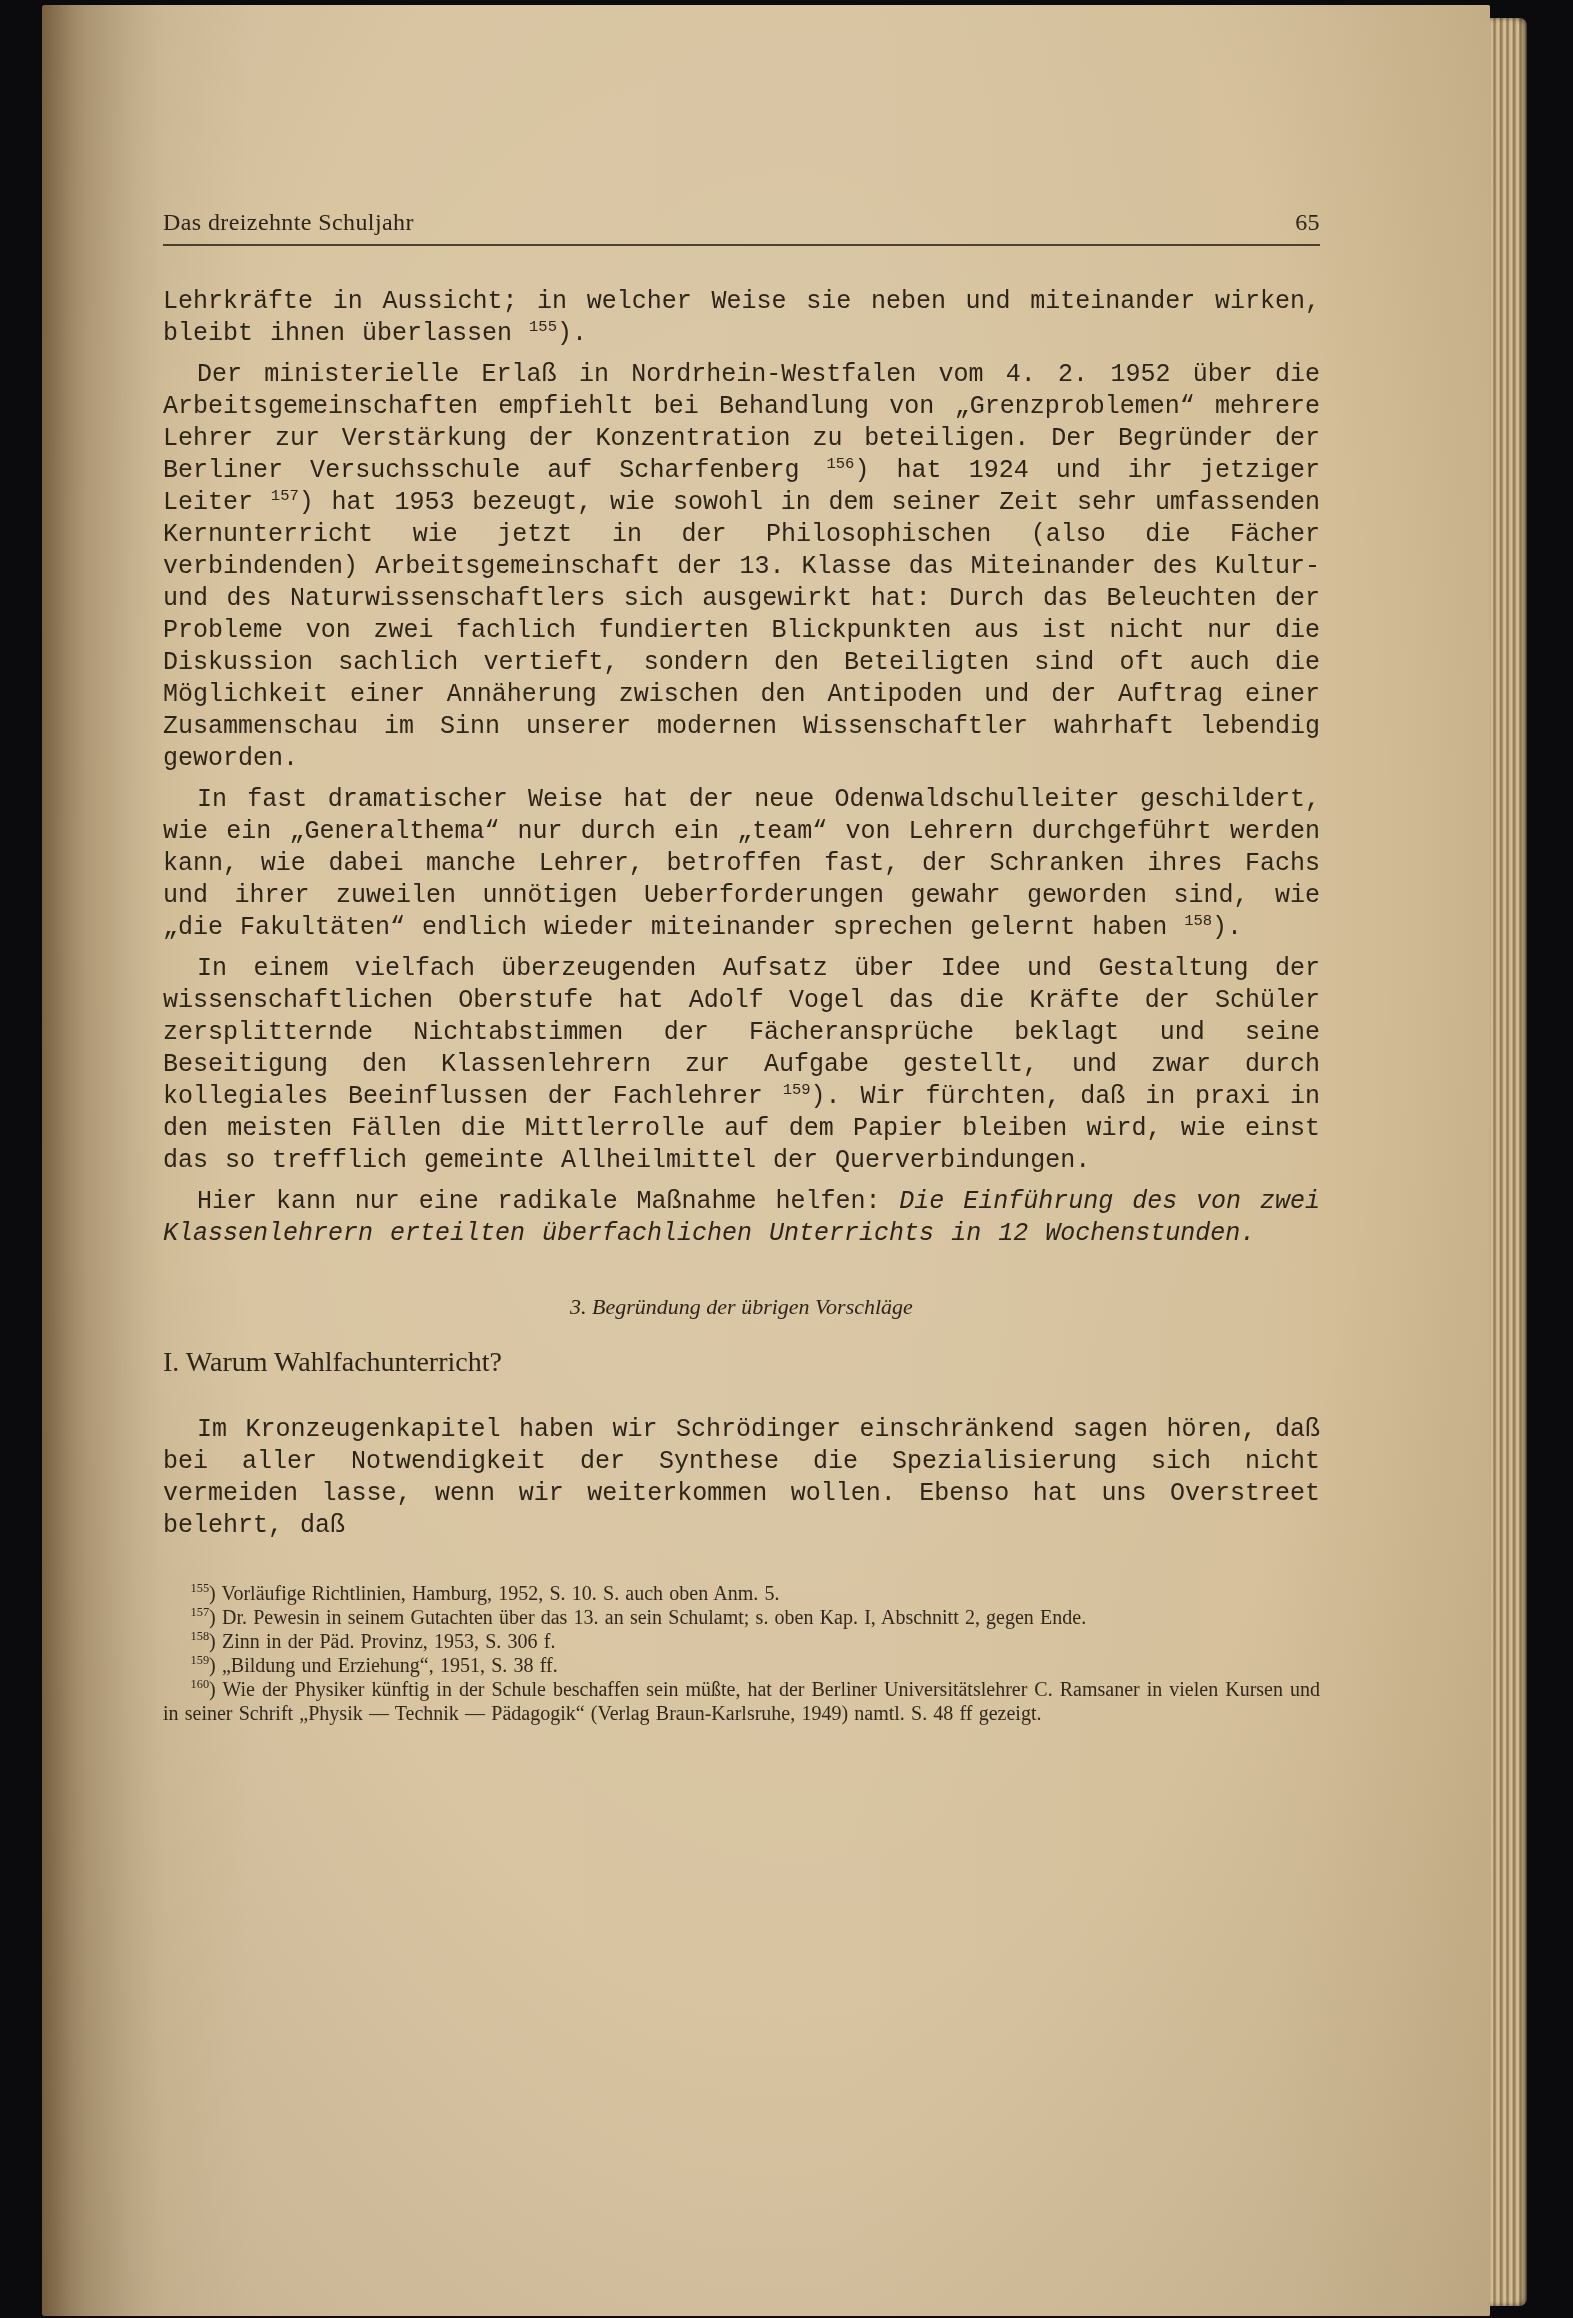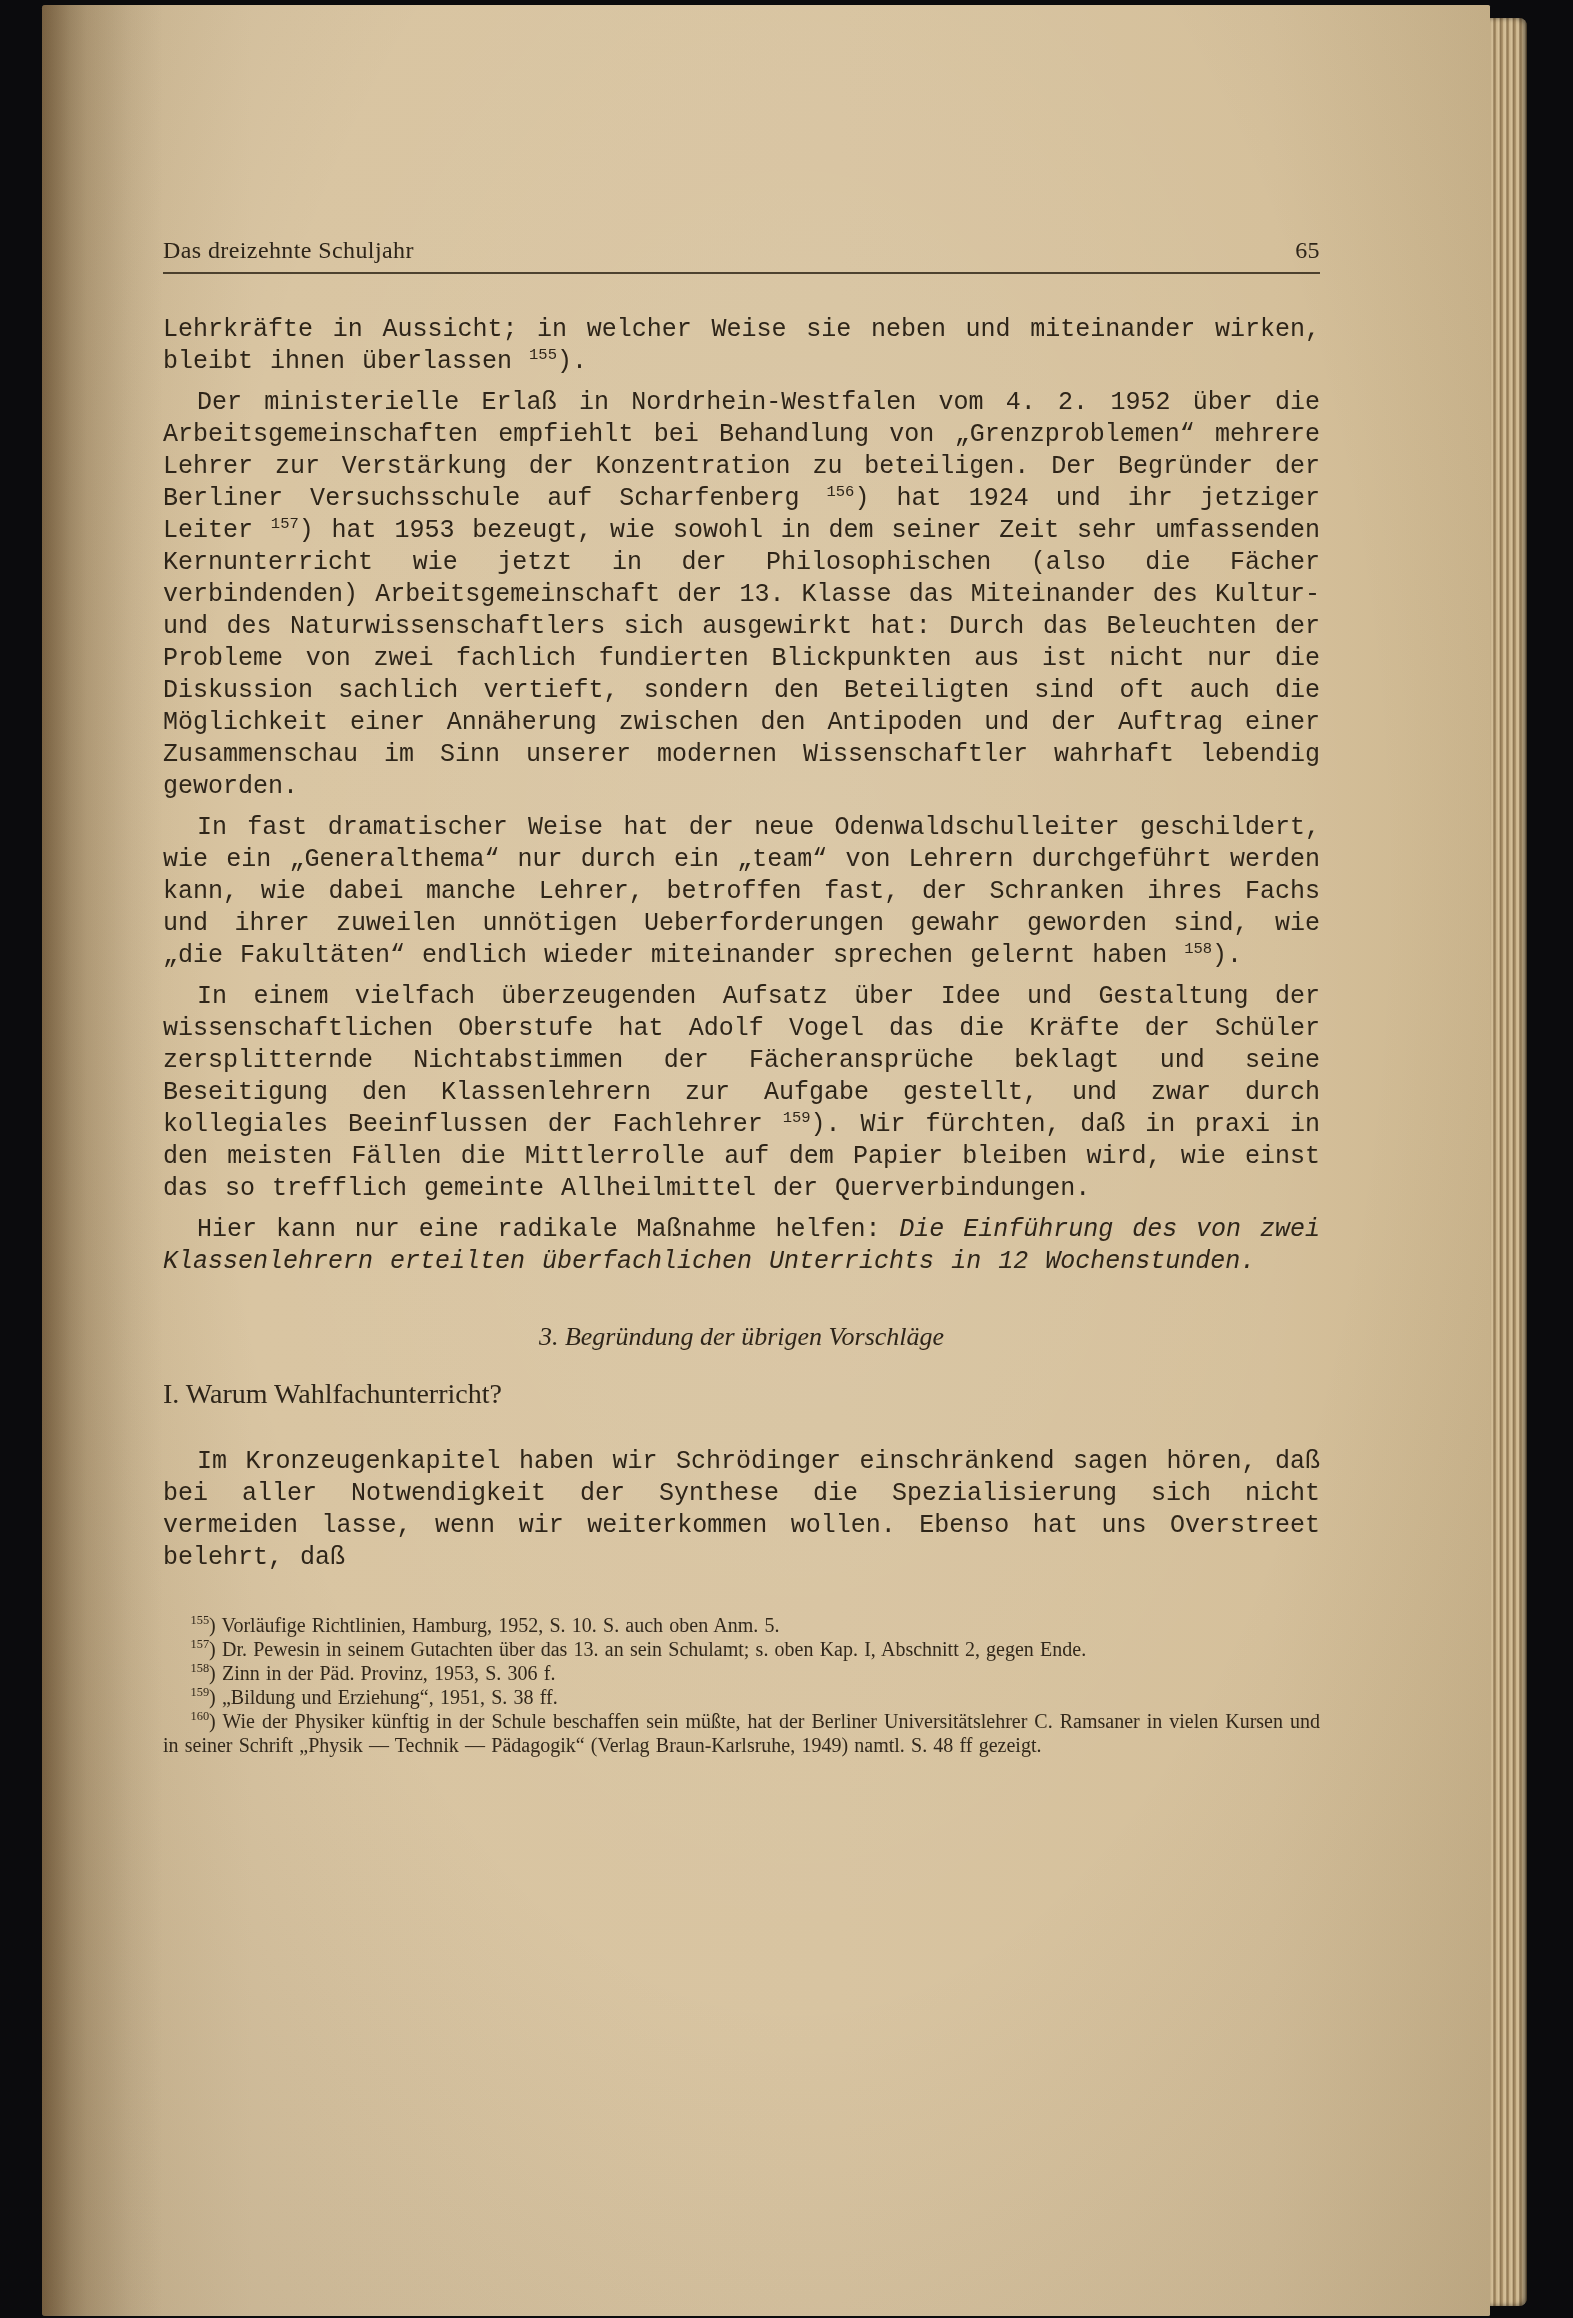--- a/index.html
+++ b/index.html
@@ -33,21 +33,20 @@
   .page::before{
     content:"";position:absolute;inset:0;pointer-events:none;
     background:
       linear-gradient(90deg,rgba(60,40,18,.40) 0,rgba(60,40,18,.14) 45px,rgba(60,40,18,0) 121px),
       radial-gradient(ellipse at 52% 38%,rgba(255,255,255,.07) 0%,rgba(0,0,0,0) 55%,rgba(40,25,10,.12) 100%);
   }
   .page-inner{
     position:absolute;inset:0;
     padding:204px 170px 0 121px;
     color:#2e2519;
-    margin-top:28px;
   }
   .header{
     display:flex;justify-content:space-between;align-items:baseline;
     font-size:24px;letter-spacing:0.4px;
     padding-bottom:8px;
   }
   .rule{
     height:2.4px;background:rgba(46,37,22,.82);
     margin-bottom:40px;
   }
@@ -56,21 +55,21 @@
     text-align:justify;word-spacing:2px;
     margin:0 0 9px 0;
     font-family:Liberation Mono, monospace;
   }
   .text-blocks p.indent{text-indent:34px;}
   .text-blocks sup,.footnote sup{
     font-size:.62em;line-height:0;vertical-align:super;
   }
   .text-blocks em{font-style:italic;}
   .heading{
-    text-align:center;font-style:italic;font-size:26px;
+    text-align:center;font-style:italic;font-size:22px;
     margin:44px 0 0 0;color:#2e2519;
   }
   .subheading{
     text-align:left;font-size:28px;
     margin:26px 0 36px 0;color:#2e2519;
   }
   .footnotes{margin-top:39px;}
   .footnote{
     font-size:20px;line-height:24px;
     text-align:justify;word-spacing:1.2px;

